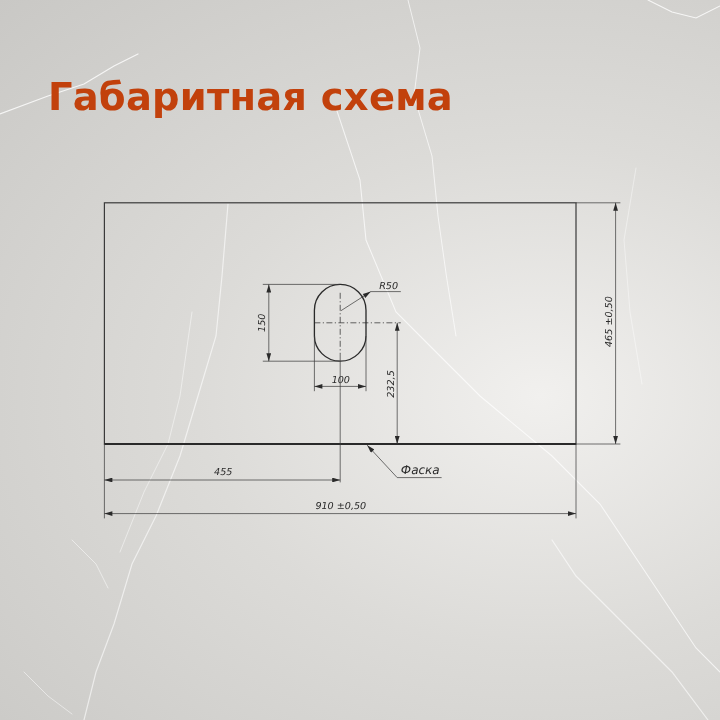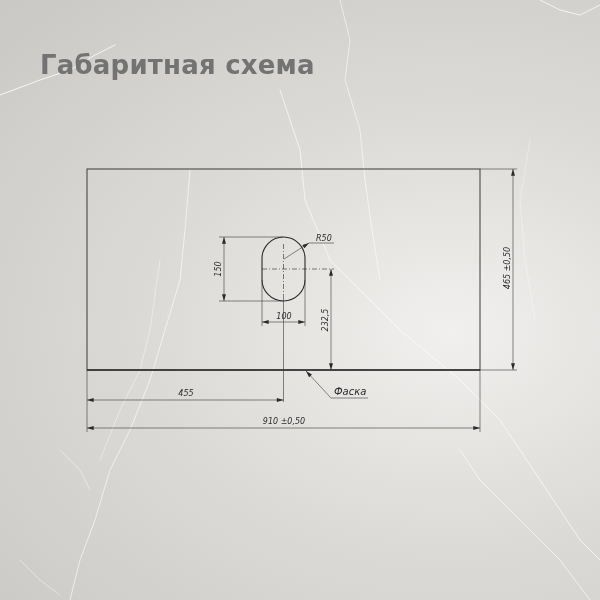--- a/index.html
+++ b/index.html
@@ -3,23 +3,23 @@
   <meta charset="utf-8">
   <style>
     html, body { margin: 0; padding: 0; }
     body {
       width: 600px; height: 600px; overflow: hidden; position: relative;
       background: radial-gradient(ellipse at 75% 55%, #f1f0ee 0%, #dcdbd8 45%, #c9c8c5 100%);
       font-family: "Liberation Sans", sans-serif;
     }
     .marble { position: absolute; left: 0; top: 0; width: 600px; height: 600px; }
     .title {
-      position: absolute; left: 40px; top: 50px;
+      position: absolute; left: 40px; top: 62px;
       font-family: "DejaVu Sans", sans-serif; font-weight: bold;
-      font-size: 26px; letter-spacing: 0.2px; color: #737373;
+      font-size: 32px; letter-spacing: 0.2px; color: #c2410c;
       white-space: nowrap;
     }
     .drawing { position: absolute; left: 0; top: 0; width: 600px; height: 600px; }
     .dimtext {
       font-family: "DejaVu Sans", sans-serif; font-style: italic;
       font-size: 8px; fill: #2a2a2a;
     }
     .labeltext {
       font-family: "DejaVu Sans", sans-serif; font-style: italic;
       font-size: 10px; fill: #2a2a2a;

